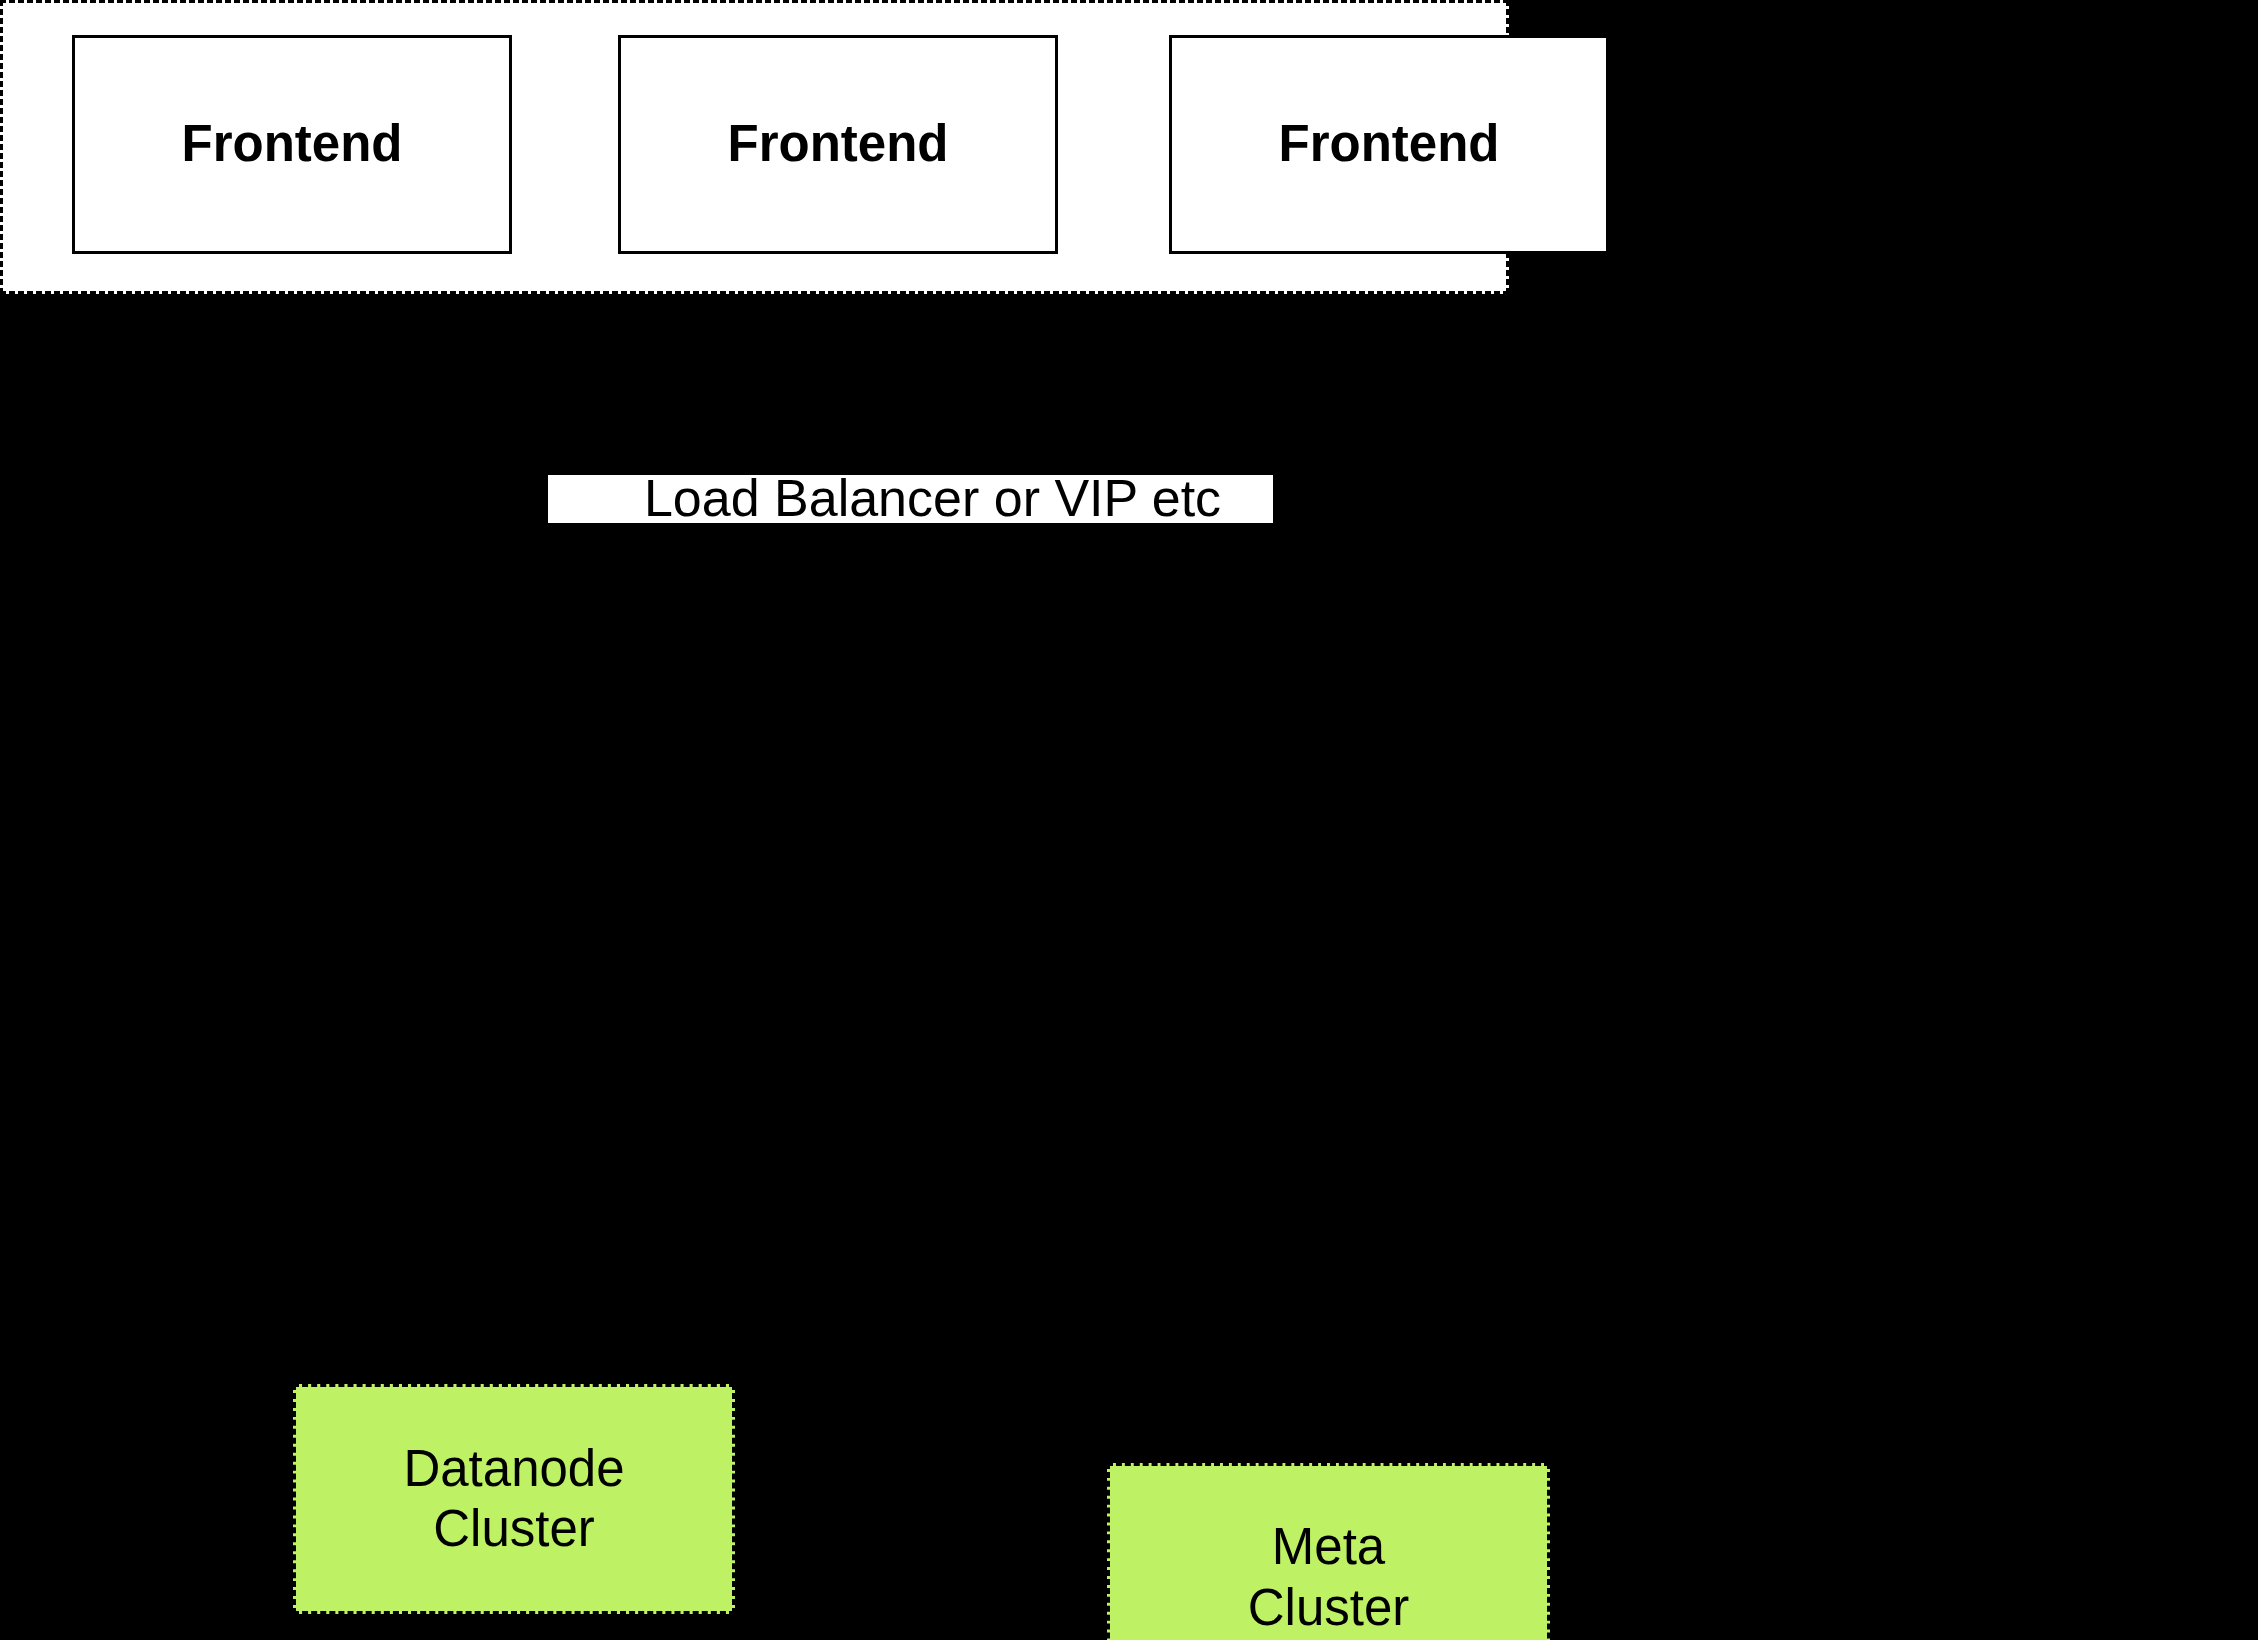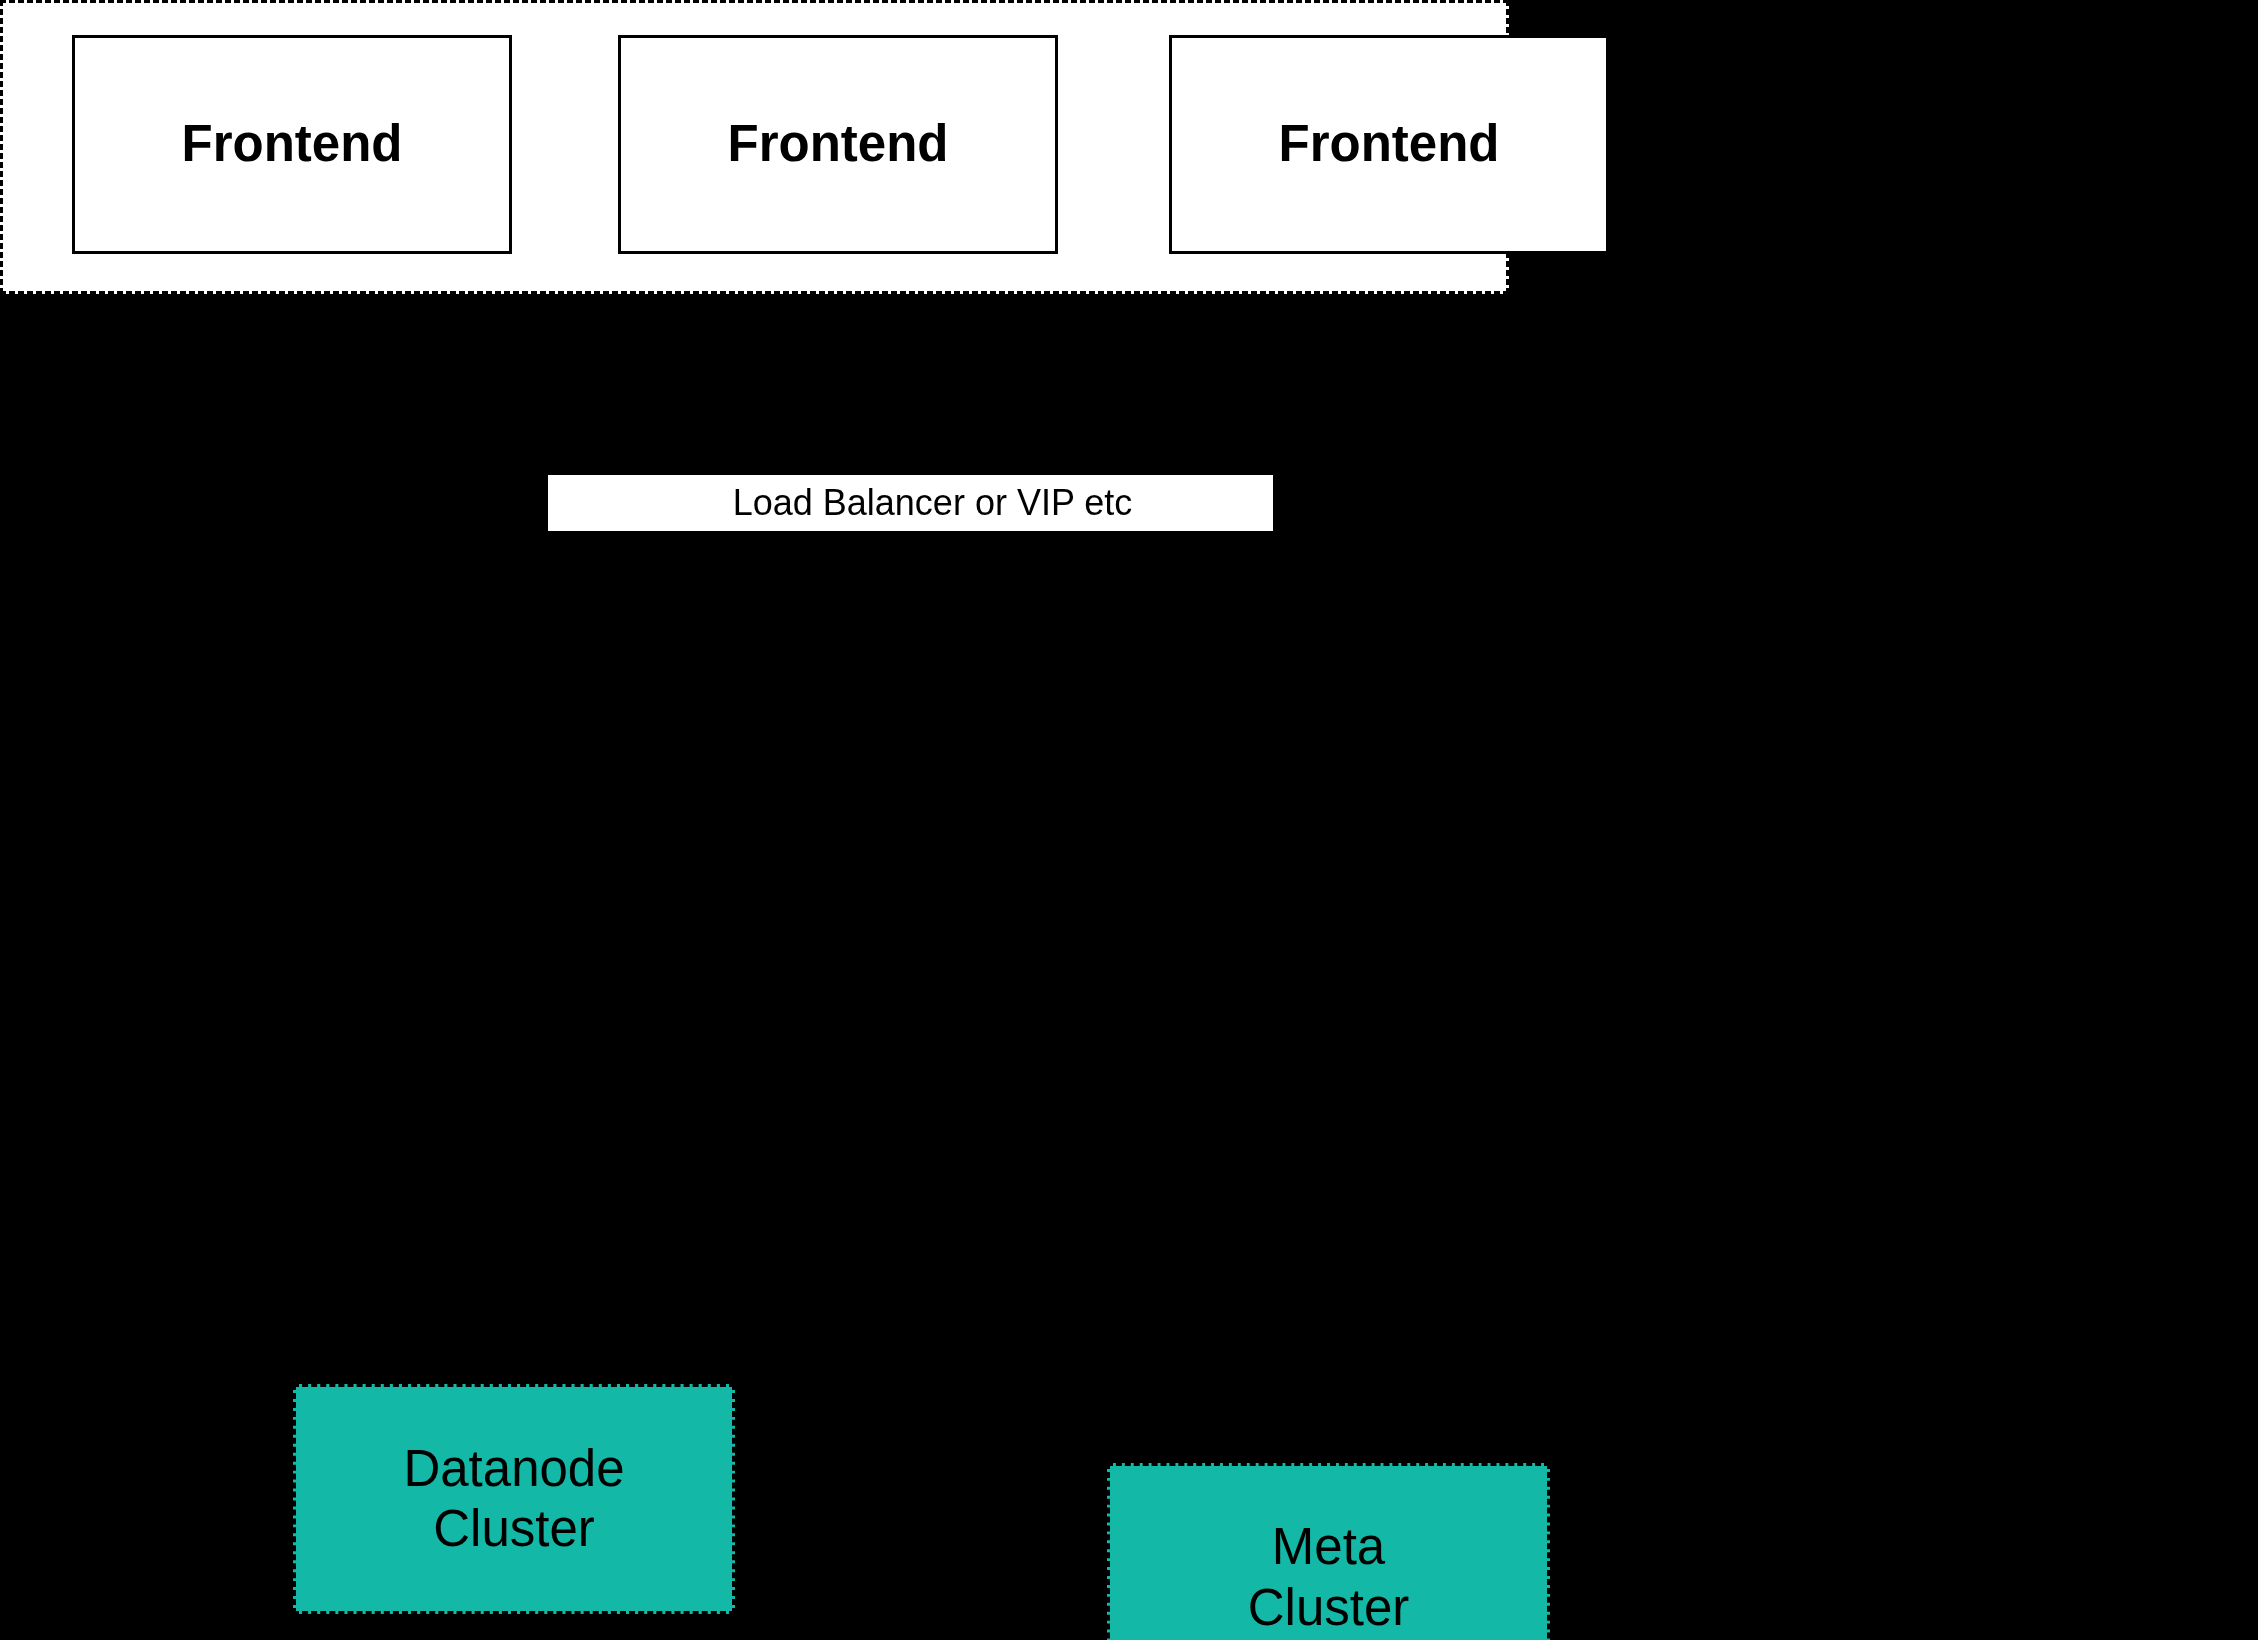--- a/index.html
+++ b/index.html
@@ -37,22 +37,22 @@
     width: 434px;
     height: 211px;
     font-size: 53px;
     border: 0;
   }
   
   #load-balancer-box {
     left: 548px;
     top: 475px;
     width: 725px;
-    height: 56px;
-    font-size: 36px;
+    height: 48px;
+    font-size: 52px;
     border: 0;
     padding-left: 44px;
   }
   
   #frontend-cluster {
     left: 75px;
     top: 766px;
     width: 1503px;
     height: 288px;
     border: 3.6px dashed #000000;
@@ -76,21 +76,21 @@
     font-size: 51px;
     font-weight: bold;
   }
   #frontend-1 { left: 72px; }
   #frontend-2 { left: 618px; }
   #frontend-3 { left: 1169px; }
 
   
   .cluster-box {
     border: 3.6px dashed #000000;
-    background: #14b8a6;
+    background: #bef264;
     font-size: 51px;
   }
   #datanode-cluster {
     left: 293px;
     top: 1384px;
     width: 442px;
     height: 230px;
   }
   #meta-cluster {
     left: 1107px;

